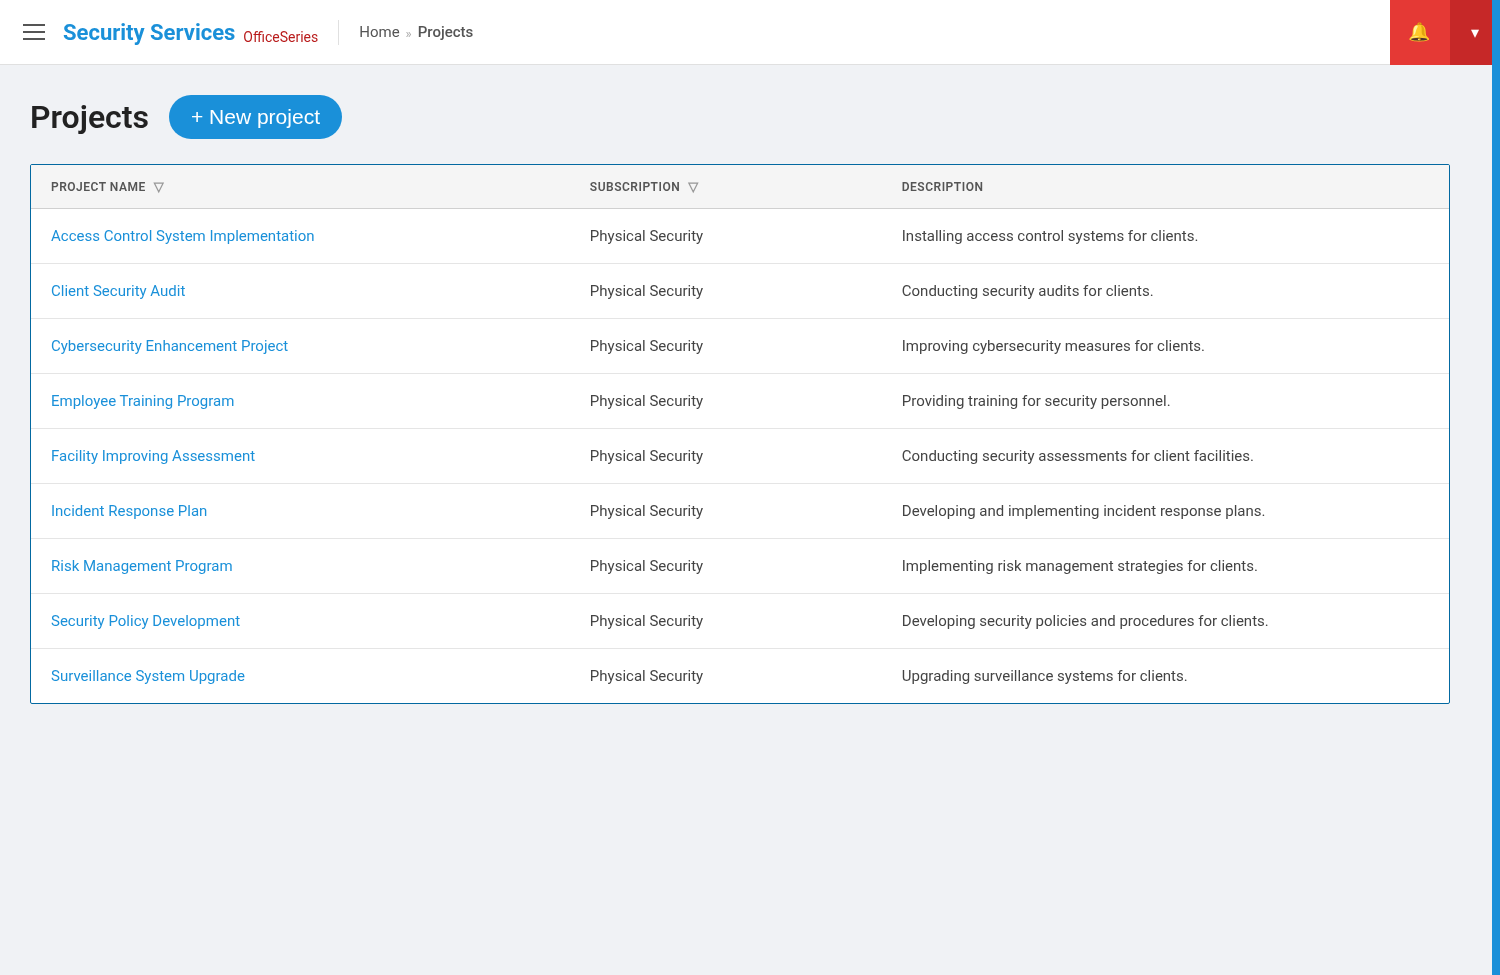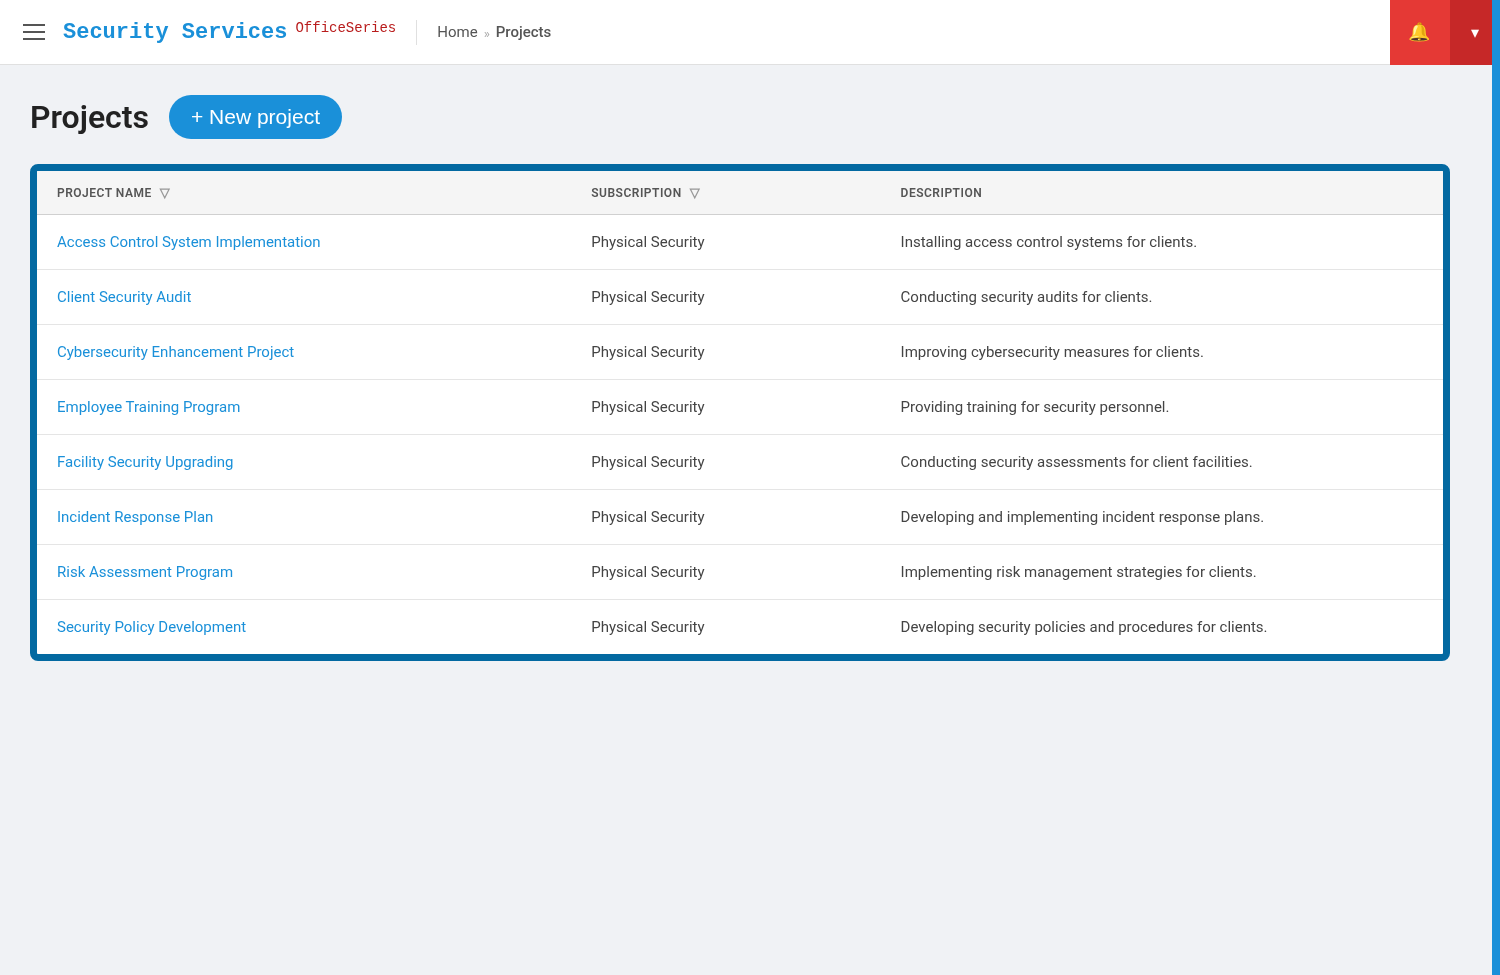--- a/index.html
+++ b/index.html
@@ -38,26 +38,25 @@
 
     .header-menu-icon span {
       display: block;
       width: 22px;
       height: 2px;
       background: #555;
     }
 
     .header-brand {
       display: flex;
-      align-items: flex-start;
+      align-items: flex-end;
       gap: 8px;
       border-right: 1px solid #e0e0e0;
       padding-right: 20px;
       margin-right: 20px;
-      font-family: Liberation Mono, monospace;
     }
 
     .header-brand-title {
       font-size: 22px;
       font-weight: 700;
       color: #1a90d9;
     }
 
     .header-brand-sub {
       font-size: 14px;
@@ -146,22 +145,22 @@
       font-weight: 500;
       cursor: pointer;
       display: flex;
       align-items: center;
       gap: 6px;
     }
 
     
     .table-container {
       background: white;
-      border: 7px solid #0369a1;
-      border-radius: 8px;
+      border: 1px solid #0369a1;
+      border-radius: 2px;
       overflow: hidden;
       margin-right: 20px;
     }
 
     table {
       width: 100%;
       border-collapse: collapse;
     }
 
     thead {
@@ -318,37 +317,42 @@
             <td><a class="project-link" href="#">Cybersecurity Enhancement Project</a></td>
             <td class="subscription-text">Physical Security</td>
             <td class="description-text">Improving cybersecurity measures for clients.</td>
           </tr>
           <tr>
             <td><a class="project-link" href="#">Employee Training Program</a></td>
             <td class="subscription-text">Physical Security</td>
             <td class="description-text">Providing training for security personnel.</td>
           </tr>
           <tr>
-            <td><a class="project-link" href="#">Facility Security Upgrading</a></td>
+            <td><a class="project-link" href="#">Facility Improving Assessment</a></td>
             <td class="subscription-text">Physical Security</td>
             <td class="description-text">Conducting security assessments for client facilities.</td>
           </tr>
           <tr>
             <td><a class="project-link" href="#">Incident Response Plan</a></td>
             <td class="subscription-text">Physical Security</td>
             <td class="description-text">Developing and implementing incident response plans.</td>
           </tr>
           <tr>
-            <td><a class="project-link" href="#">Risk Assessment Program</a></td>
+            <td><a class="project-link" href="#">Risk Management Program</a></td>
             <td class="subscription-text">Physical Security</td>
             <td class="description-text">Implementing risk management strategies for clients.</td>
           </tr>
           <tr>
             <td><a class="project-link" href="#">Security Policy Development</a></td>
             <td class="subscription-text">Physical Security</td>
             <td class="description-text">Developing security policies and procedures for clients.</td>
+          </tr>
+          <tr>
+            <td><a class="project-link" href="#">Surveillance System Upgrade</a></td>
+            <td class="subscription-text">Physical Security</td>
+            <td class="description-text">Upgrading surveillance systems for clients.</td>
           </tr>
         </tbody>
     </table>
   </div>
 </main>
 
 <div class="scrollbar-accent"></div>
 
 </body></html>

